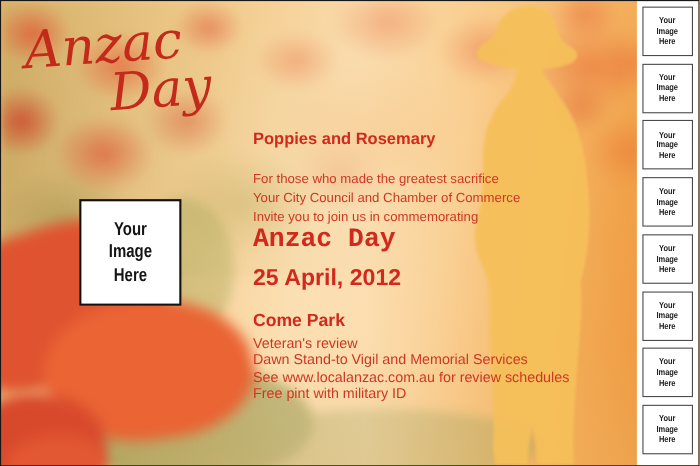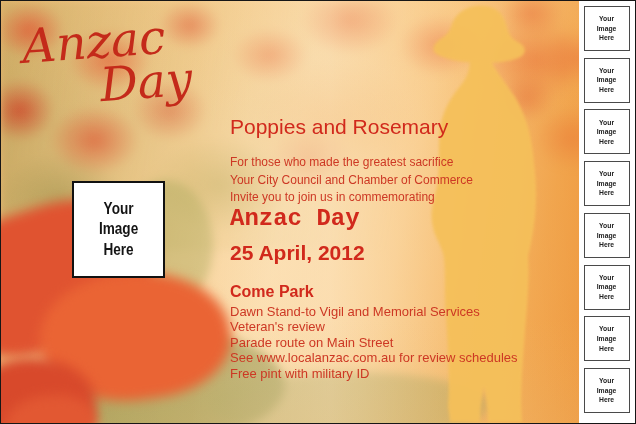--- a/index.html
+++ b/index.html
@@ -55,21 +55,21 @@
   .soldier{position:absolute;left:405px;top:4px;width:172px;height:420px;z-index:5;filter:blur(1.5px);opacity:.94;}
 
   
   .script{position:absolute;z-index:10;font-family:"DejaVu Serif",serif;font-style:italic;
     color:#c42a1a;font-size:47px;line-height:1;transform:rotate(-4deg);}
   .s1{left:22px;top:18px;}
   .s2{left:100px;top:58px;}
 
   
   .txt{position:absolute;left:230px;z-index:12;color:#cd3824;}
-  .h-section{top:117px;font-size:21px;font-weight:normal;color:#d1291c;line-height:20px;}
+  .h-section{top:117px;font-size:15px;font-weight:bold;color:#d1291c;line-height:20px;}
   .intro{top:154px;font-size:12px;line-height:17.6px;}
   .event-title{top:199px;font-size:24px;font-weight:bold;color:#d1291c;line-height:40px;font-family:Liberation Mono, monospace;}
   .event-date{top:240px;font-size:21px;font-weight:bold;color:#d1291c;line-height:26px;}
   .venue{top:282px;font-size:16px;font-weight:bold;color:#d1291c;line-height:20px;}
   .details{top:304px;font-size:13px;line-height:15.4px;}
 
   
   .ph{position:absolute;left:72px;top:181px;width:93px;height:97px;z-index:15;
     background:#fff;border:2px solid #111;box-sizing:border-box;
     display:flex;align-items:center;justify-content:center;cursor:pointer;}
@@ -111,23 +111,22 @@
   <div class="txt h-section">Poppies and Rosemary</div>
   <div class="txt intro">
     <div>For those who made the greatest sacrifice</div>
     <div>Your City Council and Chamber of Commerce</div>
     <div>Invite you to join us in commemorating</div>
   </div>
   <div class="txt event-title">Anzac Day</div>
   <div class="txt event-date">25 April, 2012</div>
   <div class="txt venue">Come Park</div>
   <div class="txt details">
+    <div>Veteran's review</div>
     <div>Dawn Stand-to Vigil and Memorial Services</div>
-    <div>Veteran's review</div>
-    <div>Parade route on Main Street</div>
     <div>See www.localanzac.com.au for review schedules</div>
     <div>Free pint with military ID</div>
   </div>
 
   <div class="ph">
     <div class="ph-label"><span>Your</span>
 <span>Image</span>
 <span>Here</span></div>
   </div>
 

